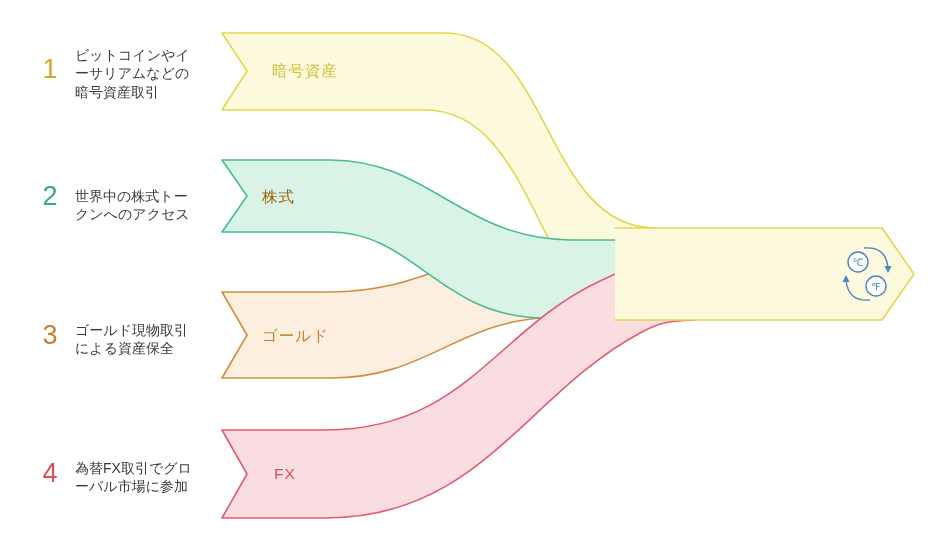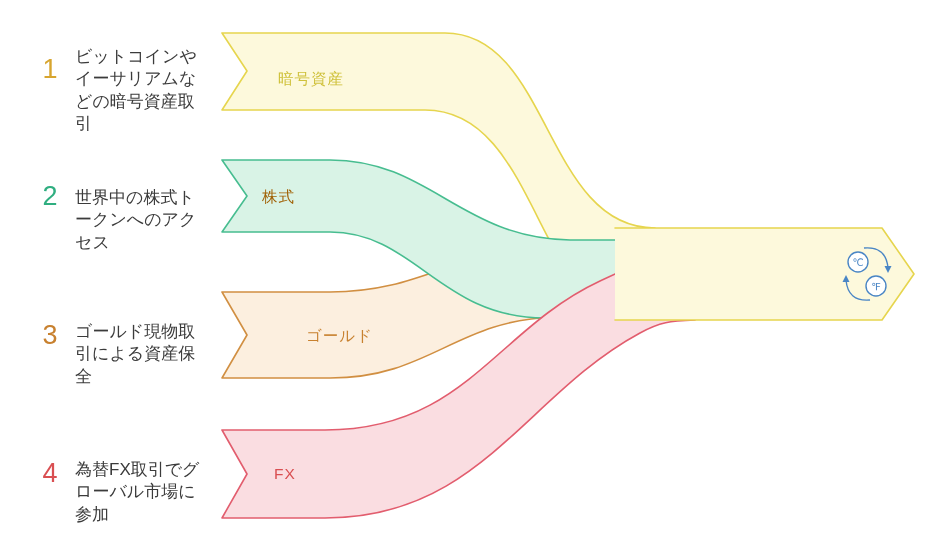--- a/index.html
+++ b/index.html
@@ -6,31 +6,31 @@
   body{font-family:"Liberation Sans","DejaVu Sans",sans-serif;background:#ffffff;}
   .canvas{
     position:relative;width:928px;height:542px;background:#ffffff;overflow:hidden;
   }
   .canvas svg{position:absolute;left:0;top:0;}
   .overlay{position:absolute;left:0;top:0;width:928px;height:542px;pointer-events:none;}
   .num{
     position:absolute;font-size:27px;font-weight:400;line-height:31px;width:30px;text-align:center;
   }
   .desc{
-    position:absolute;width:126px;font-size:17px;line-height:1.32;color:#3b3b3b;
+    position:absolute;width:126px;font-size:14px;line-height:1.32;color:#3b3b3b;
     word-break:break-all;
   }
   .band-label{
     position:absolute;font-size:15.5px;font-weight:400;letter-spacing:1px;
   }
   .result-title{
     position:absolute;left:660px;top:250px;width:176px;text-align:right;
     font-size:16px;line-height:1.3;font-weight:400;
   }
-  .n1{left:35px;top:54px;}   .d1{left:75px;top:46px;}   .l1{left:278px;top:61px;margin-top:8px;}
+  .n1{left:35px;top:54px;}   .d1{left:75px;top:46px;}   .l1{left:272px;top:61px;}
   .n2{left:35px;top:181px;}  .d2{left:75px;top:187px;}  .l2{left:262px;top:187px;}
   .n3{left:35px;top:320px;}  .d3{left:75px;top:321px;}  .l3{left:262px;top:326px;}
   .n4{left:35px;top:458px;}  .d4{left:75px;top:459px;}  .l4{left:274px;top:465px;}
   svg text.icon-glyph{font-family:"DejaVu Sans","Liberation Sans",sans-serif;font-size:10px;}
 </style>
 </head>
 <body>
 
 <div class="canvas">
 
@@ -64,21 +64,21 @@
     <div class="num n1" style="color: rgb(215, 165, 47);">1</div>
     <div class="desc d1">ビットコインやイーサリアムなどの暗号資産取引</div>
     <div class="band-label l1" style="color: rgb(207, 193, 58);">暗号資産</div>
 
     <div class="num n2" style="color: rgb(47, 174, 128);">2</div>
     <div class="desc d2">世界中の株式トークンへのアクセス</div>
     <div class="band-label l2" style="color: #a16207;">株式</div>
 
     <div class="num n3" style="color: rgb(200, 129, 47);">3</div>
     <div class="desc d3">ゴールド現物取引による資産保全</div>
-    <div class="band-label l3" style="color: rgb(200, 129, 47); margin-left: 44px;">ゴールド</div>
+    <div class="band-label l3" style="color: rgb(200, 129, 47);">ゴールド</div>
 
     <div class="num n4" style="color: rgb(217, 79, 82);">4</div>
     <div class="desc d4">為替FX取引でグローバル市場に参加</div>
     <div class="band-label l4" style="color: rgb(217, 79, 82);">FX</div>
 
   </div>
 
 </div>
 
 </body></html>

